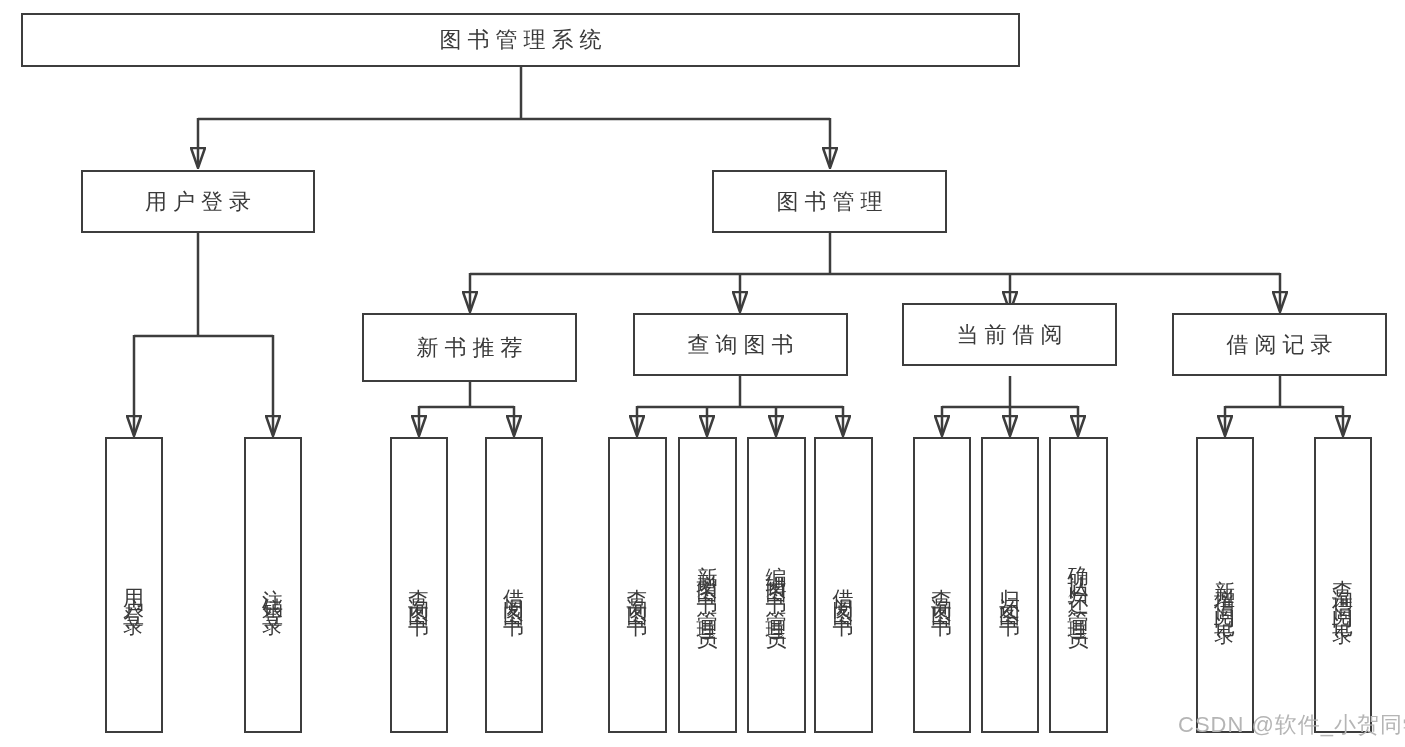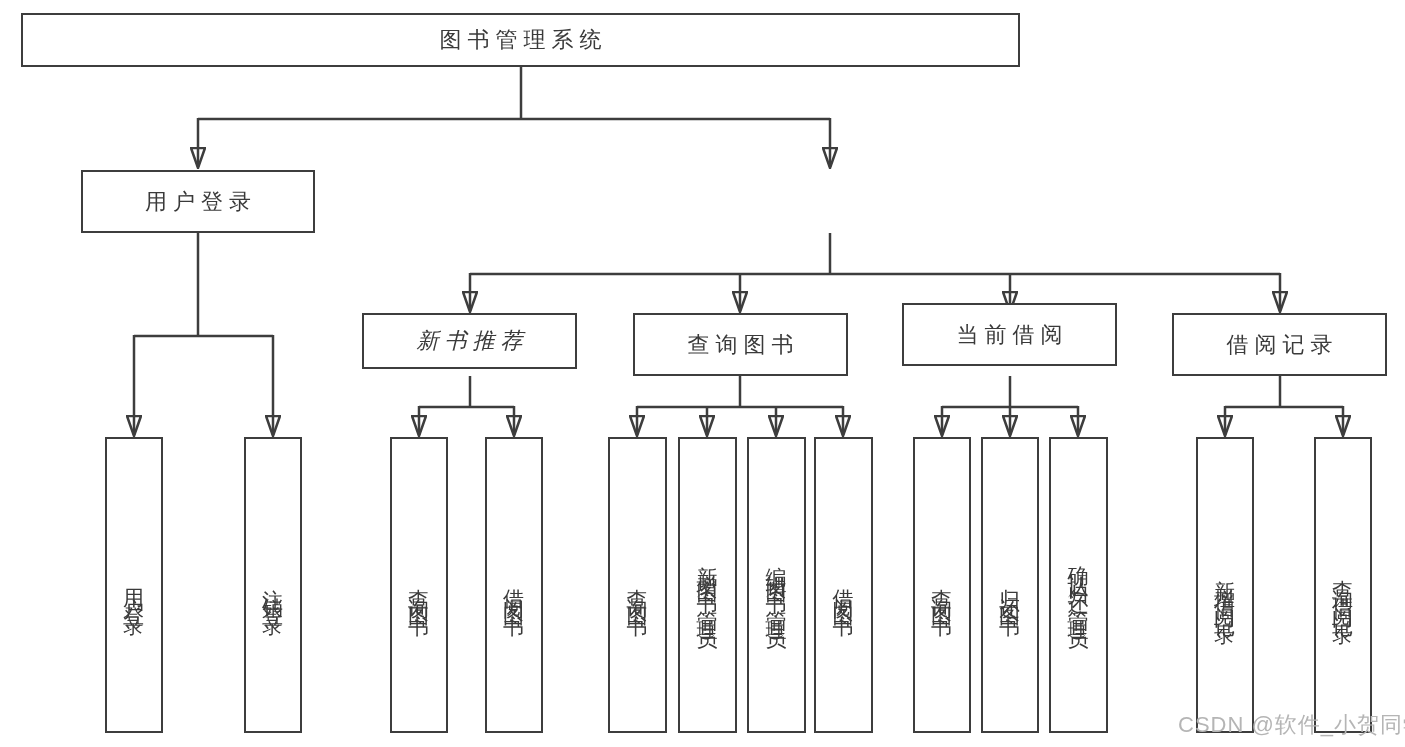--- a/index.html
+++ b/index.html
@@ -114,22 +114,25 @@
     <path class="a" d="M1343 406 V435"></path>
   </svg>
 
   <div class="node hbox" style="left:21px; top:13px; width:999px; height:54px;">
     <span>图书管理系统</span>
   </div>
 
   <div class="node hbox" style="left:81px; top:170px; width:234px; height:63px;">
     <span>用户登录</span>
   </div>
+  <div class="node hbox" style="left:712px; top:170px; width:235px; height:63px;">
+    <span>图书管理</span>
+  </div>
 
-  <div class="node hbox" style="left:362px; top:313px; width:215px; height:56px;font-style:italic;">
+  <div class="node hbox" style="left:362px; top:313px; width:215px; height:69px;">
     <span>新书推荐</span>
   </div>
   <div class="node hbox" style="left:633px; top:313px; width:215px; height:63px;">
     <span>查询图书</span>
   </div>
   <div class="node hbox" style="left:902px; top:303px; width:215px; height:63px;">
     <span>当前借阅</span>
   </div>
   <div class="node hbox" style="left:1172px; top:313px; width:215px; height:63px;">
     <span>借阅记录</span>

